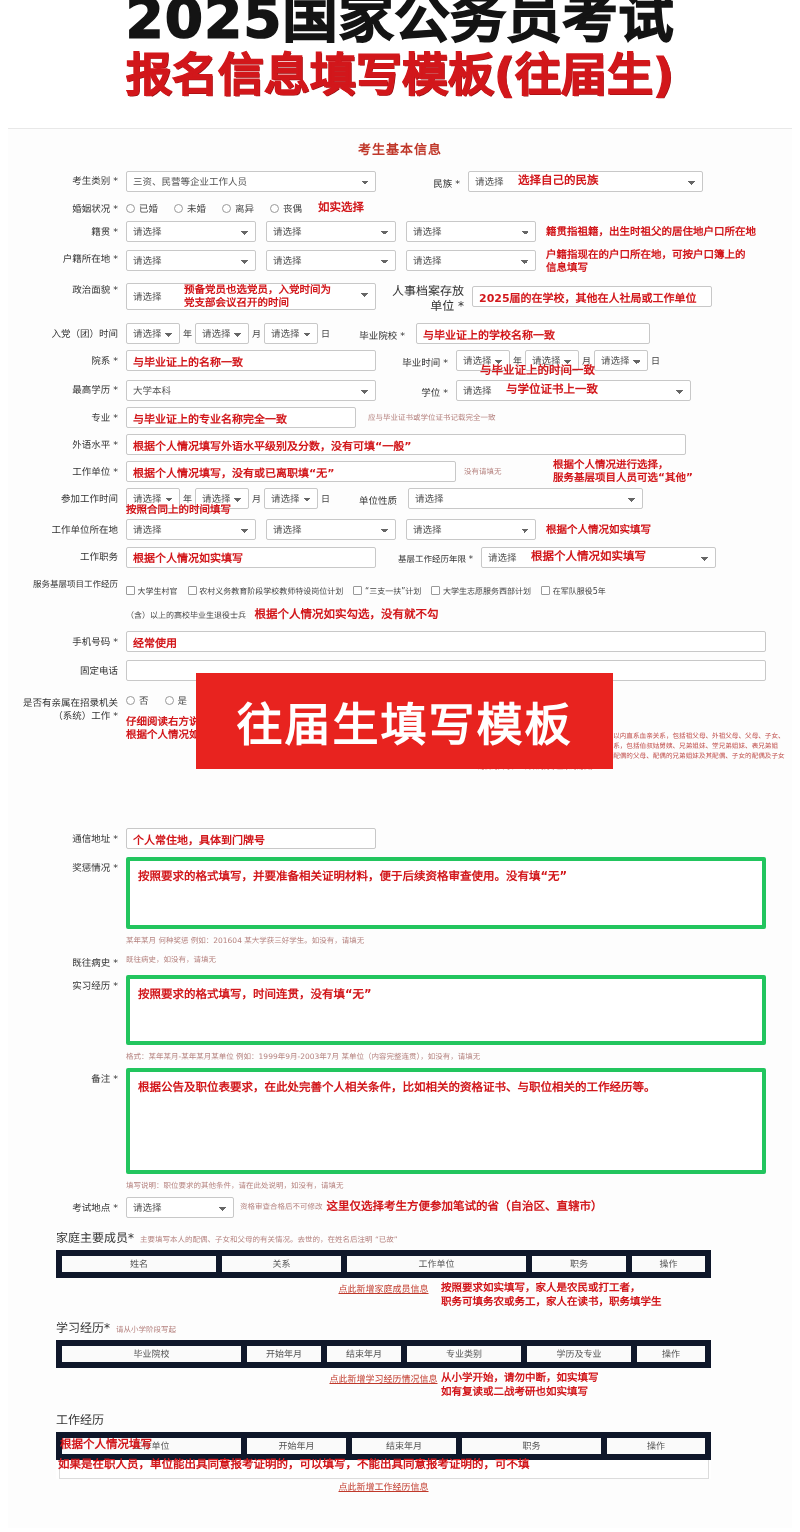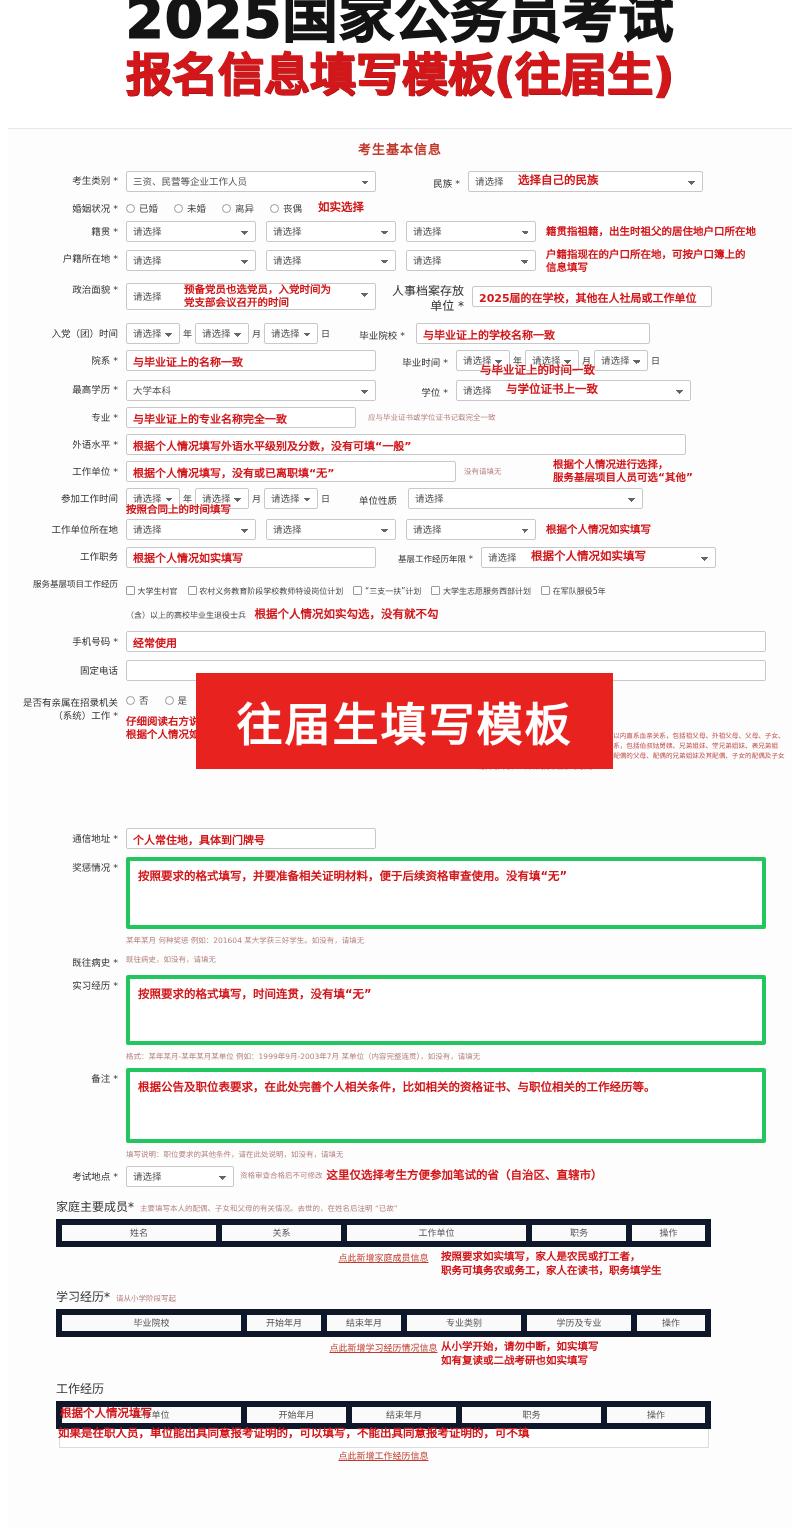--- a/index.html
+++ b/index.html
@@ -400,21 +400,21 @@
     <div class="lbl">实习经历 *</div>
     <div class="ctl" style="display:block;">
       <textarea class="ta" rows="4" style="height: 70px;">按照要求的格式填写，时间连贯，没有填“无”</textarea>
       <div class="hint-grey" style="margin-top:3px;">格式：某年某月-某年某月某单位 例如：1999年9月-2003年7月 某单位（内容完整连贯），如没有，请填无</div>
     </div>
   </div>
 
   <div class="row" style="margin-top:6px;">
     <div class="lbl">备注 *</div>
     <div class="ctl" style="display:block;">
-      <textarea class="ta" rows="4" style="height: 75px;">根据公告及职位表要求，在此处完善个人相关条件，比如相关的资格证书、与职位相关的工作经历等。</textarea>
+      <textarea class="ta" rows="4" style="height: 106px;">根据公告及职位表要求，在此处完善个人相关条件，比如相关的资格证书、与职位相关的工作经历等。</textarea>
       <div class="hint-grey" style="margin-top:3px;">填写说明：职位要求的其他条件，请在此处说明，如没有，请填无</div>
     </div>
   </div>
 
   <div class="row" style="margin-top:6px;">
     <div class="lbl">考试地点 *</div>
     <div class="ctl">
       <select class="sel" style="width:108px;"><option>请选择</option></select>
       <span class="hint-grey" style="padding-left:6px;">资格审查合格后不可修改</span>
       <span class="redtxt" style="padding-left:4px;">这里仅选择考生方便参加笔试的省（自治区、直辖市）</span>

